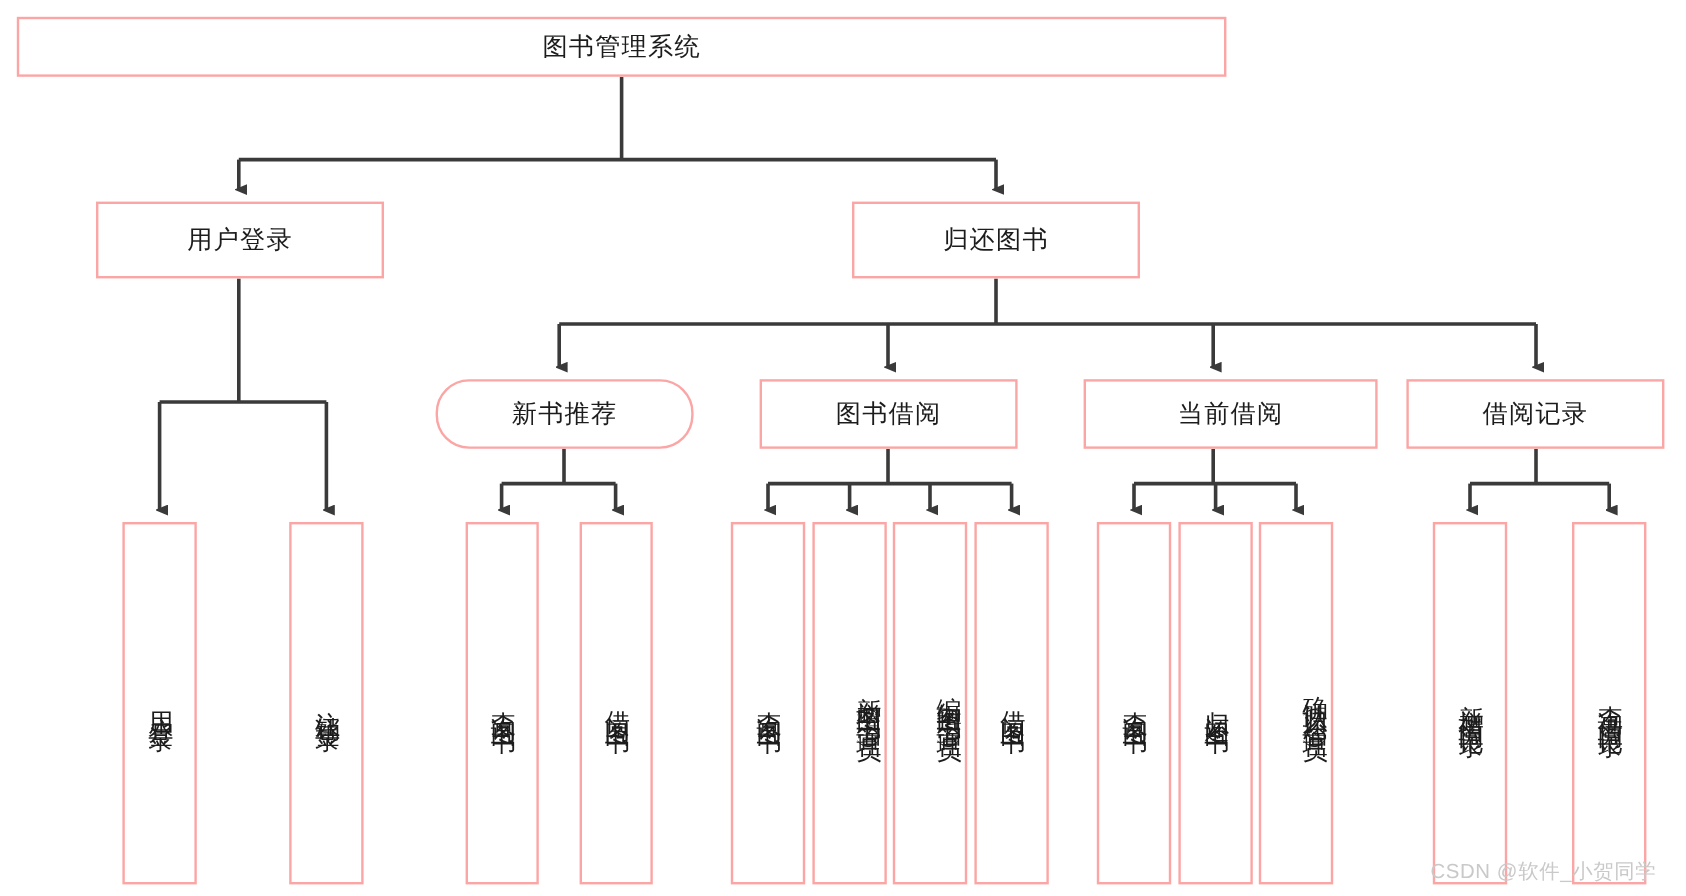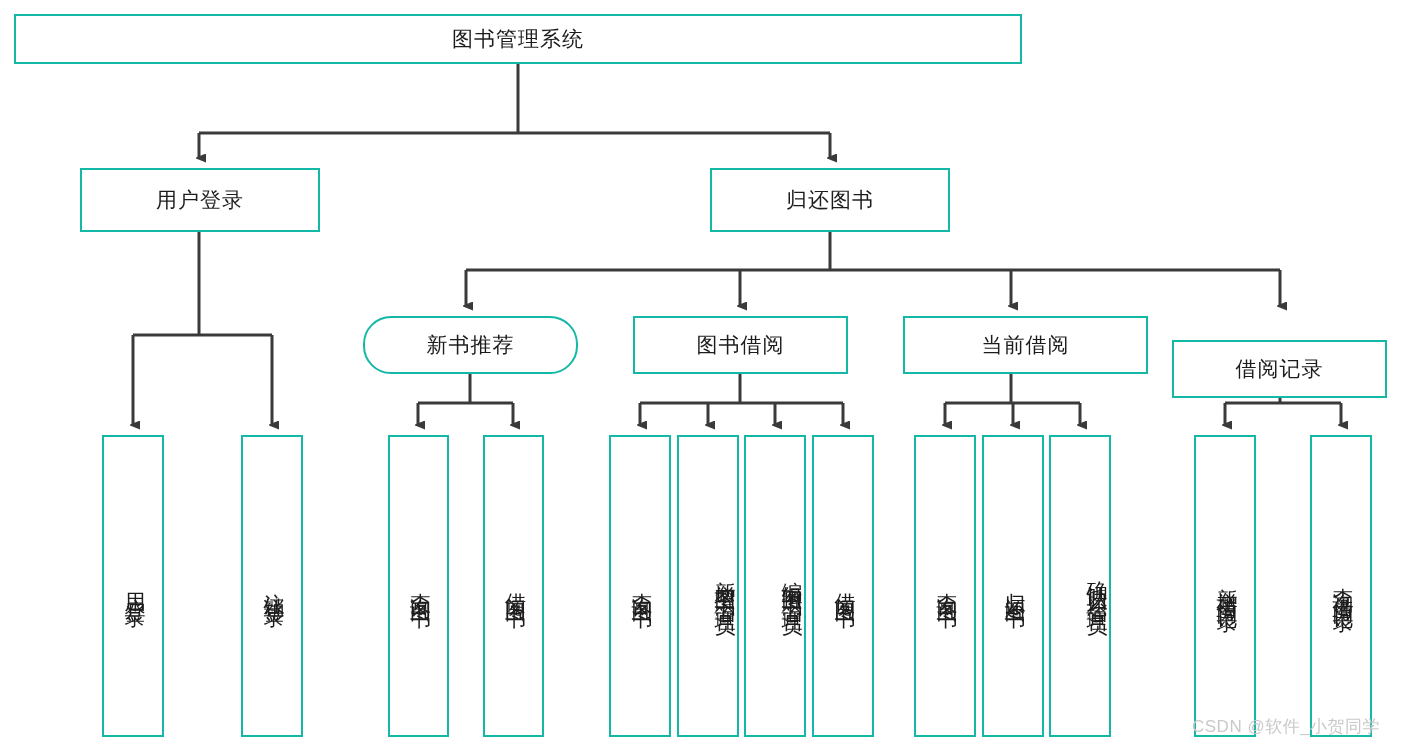--- a/index.html
+++ b/index.html
@@ -20,27 +20,26 @@
   }
   #edges {
     position: absolute;
     left: 0; top: 0;
     width: 1405px;
     height: 747px;
   }
   .node {
     position: absolute;
     box-sizing: border-box;
-    border: 2px solid #14b8a6;
+    border: 2px solid #fca5a5;
     background: #ffffff;
     display: flex;
     align-items: center;
     justify-content: center;
     color: #1c1c1c;
-    font-family: Liberation Mono, monospace;
   }
   .node.horiz {
     font-size: 21px;
     letter-spacing: 1px;
   }
   .node.vert {
     writing-mode: vertical-rl;
     text-orientation: upright;
     font-size: 21px;
     letter-spacing: 5px;
@@ -131,21 +130,21 @@
 
   <div class="node horiz" style="left:363px; top:316px; width:215px; height:58px;border-radius:28px;">
     <span class="label">新书推荐</span>
   </div>
   <div class="node horiz" style="left:633px; top:316px; width:215px; height:58px;align-items:center;">
     <span class="label">图书借阅</span>
   </div>
   <div class="node horiz" style="left:903px; top:316px; width:245px; height:58px;">
     <span class="label">当前借阅</span>
   </div>
-  <div class="node horiz" style="left:1172px; top:316px; width:215px; height:58px;margin-top:24px;">
+  <div class="node horiz" style="left:1172px; top:316px; width:215px; height:58px;">
     <span class="label">借阅记录</span>
   </div>
 
   <div class="node vert" style="left:102px; top:435px; width:62px; height:302px;">
     <span class="label">用户登录</span>
   </div>
   <div class="node vert" style="left:241px; top:435px; width:62px; height:302px;">
     <span class="label">注销登录</span>
   </div>
 

